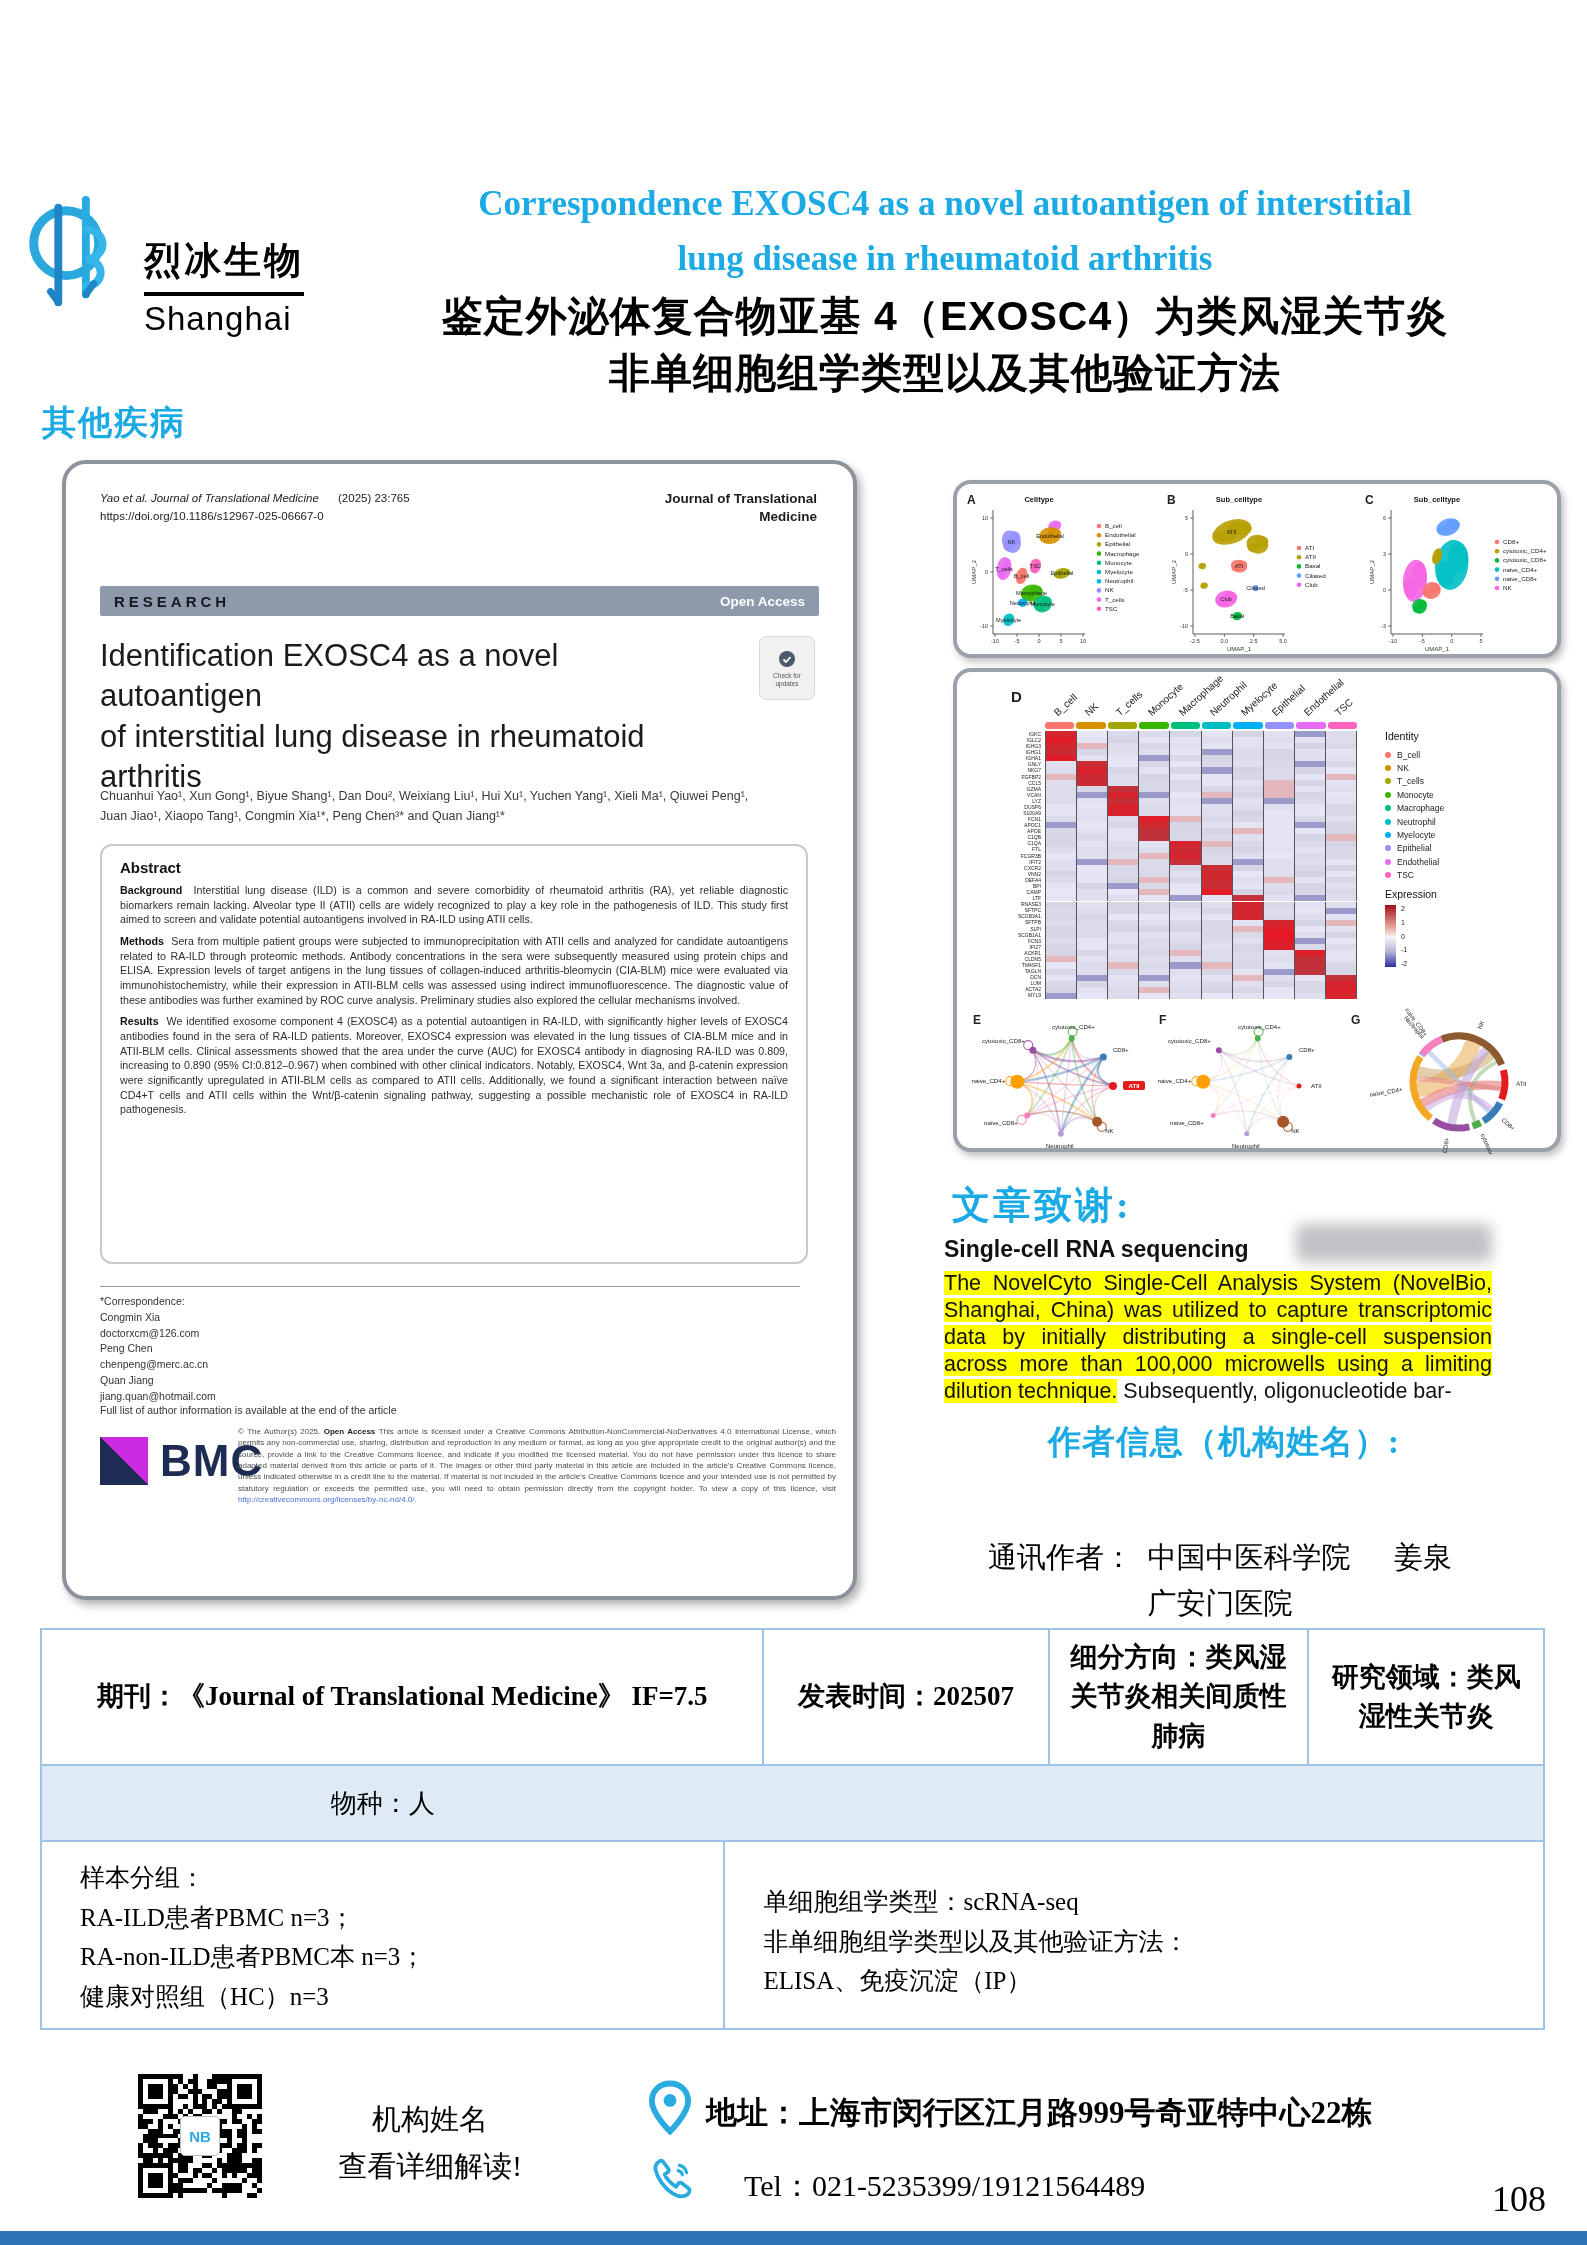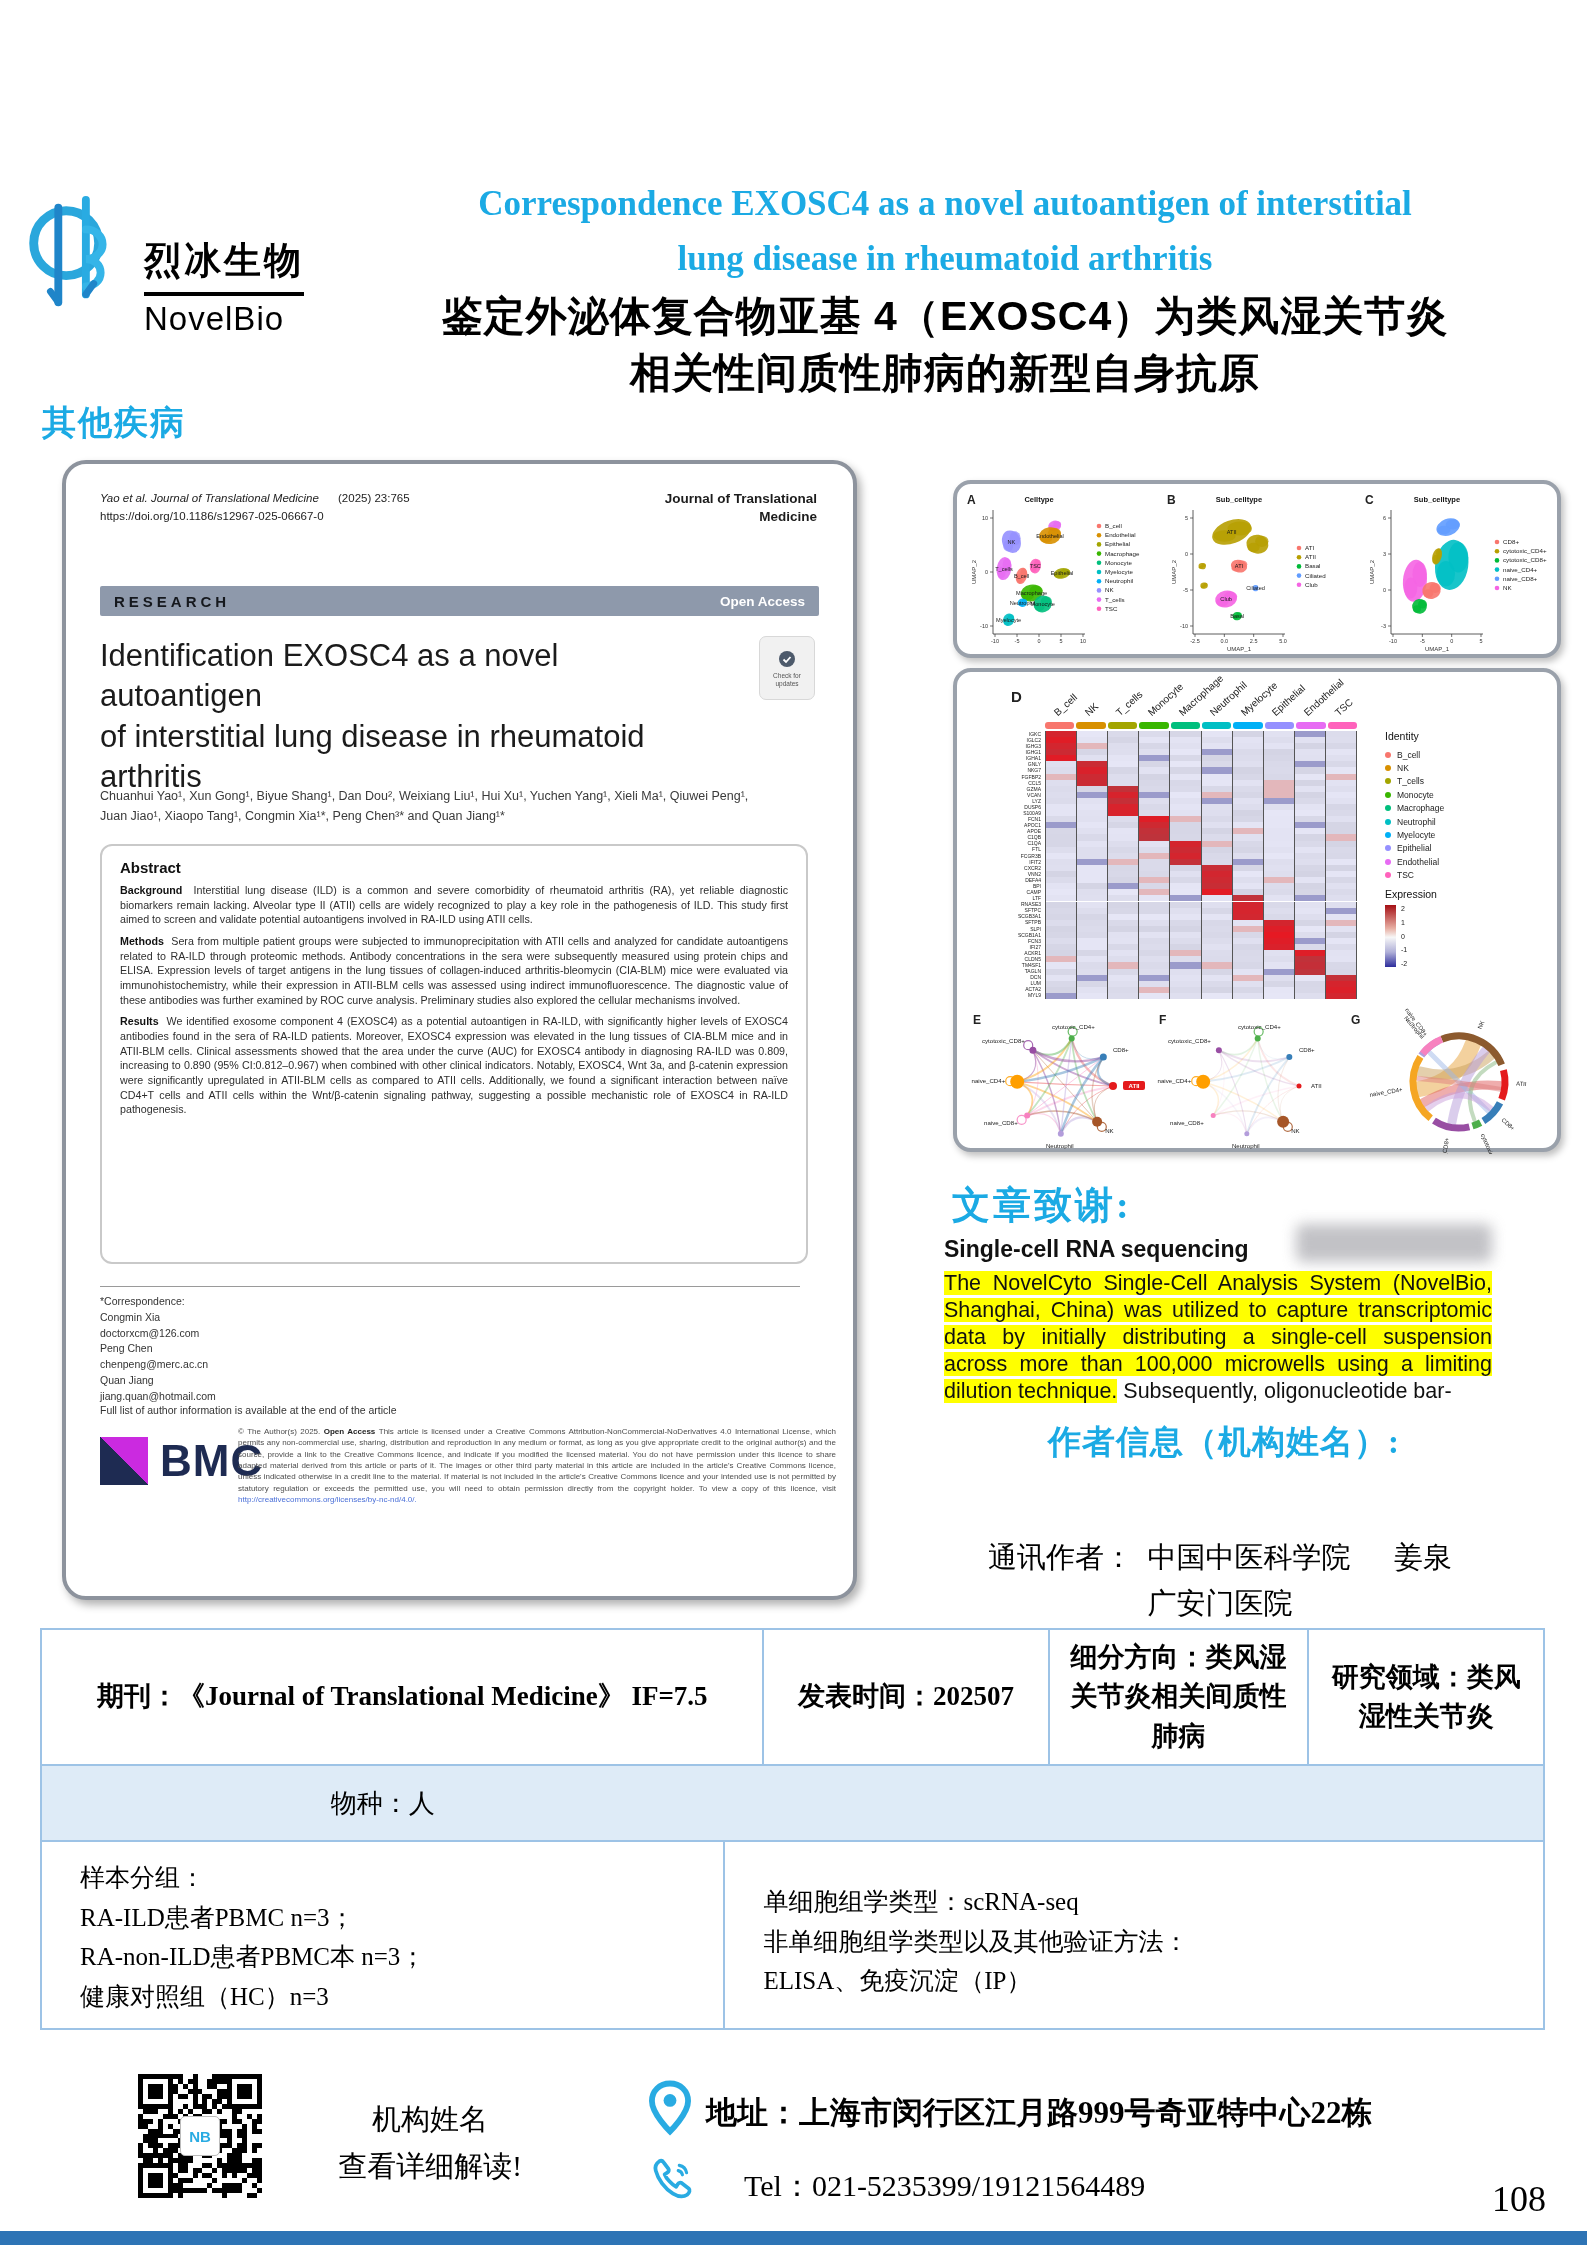--- a/index.html
+++ b/index.html
@@ -118,29 +118,29 @@
     <g fill="none" stroke-linecap="round">
       <circle cx="38" cy="52" r="33" stroke="#2AA7DC" stroke-width="9"></circle>
       <path d="M30 16 V 112" stroke="#1F85C9" stroke-width="8"></path>
       <path d="M58 8 V 104" stroke="#29ABE2" stroke-width="8"></path>
       <path d="M58 38 a17 15 0 1 1 0 30 a15 14 0 1 1 0 28" stroke="#35B5E8" stroke-width="8"></path>
       <path d="M30 112 l-8 -11 M58 104 l8 -11" stroke="#1F85C9" stroke-width="7"></path>
     </g>
   </svg>
   <div class="abs logo-text">
     <div class="logo-cn">烈冰生物</div>
-    <div class="logo-en">NovelBio</div>
+    <div class="logo-en">Shanghai</div>
   </div>
   <div class="abs title-en">
     <div>Correspondence EXOSC4 as a novel autoantigen of interstitial</div>
     <div>lung disease in rheumatoid arthritis</div>
   </div>
   <div class="abs title-cn">
     <div>鉴定外泌体复合物亚基 4（EXOSC4）为类风湿关节炎</div>
-    <div>相关性间质性肺病的新型自身抗原</div>
+    <div>非单细胞组学类型以及其他验证方法</div>
   </div>
   <div class="abs category">其他疾病</div>
 
   <div class="abs paper-card">
     <div class="abs p-cite">
       <div><span class="it">Yao et al. Journal of Translational Medicine</span><span style="white-space:pre">      (2025) 23:765</span></div>
       <div>https://doi.org/10.1186/s12967-025-06667-0</div>
     </div>
     <div class="abs p-journal">
       <div>Journal of Translational</div>

